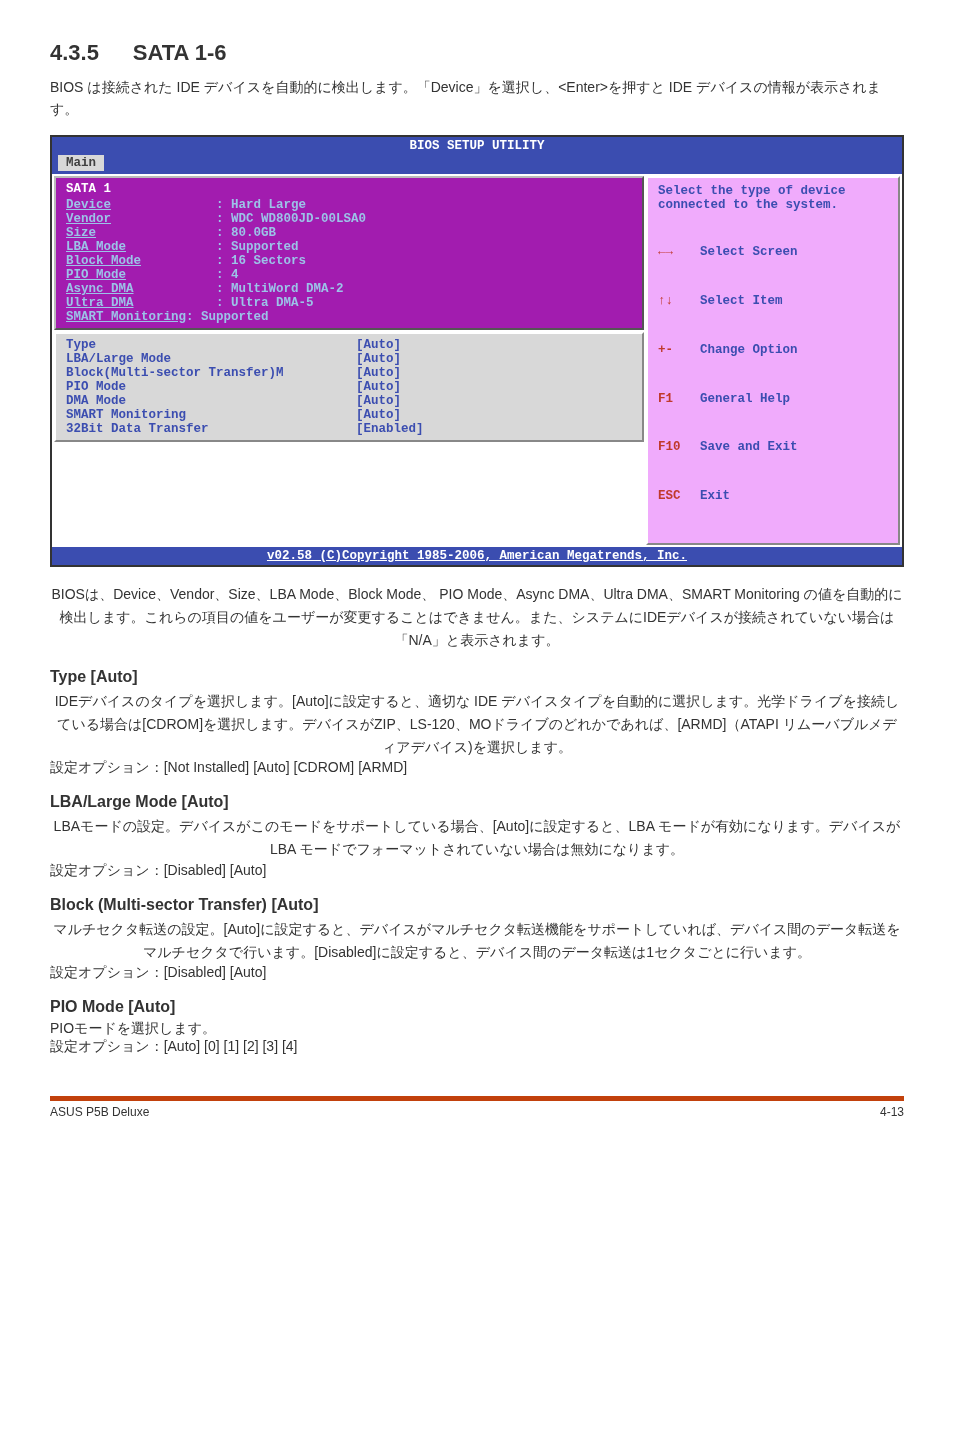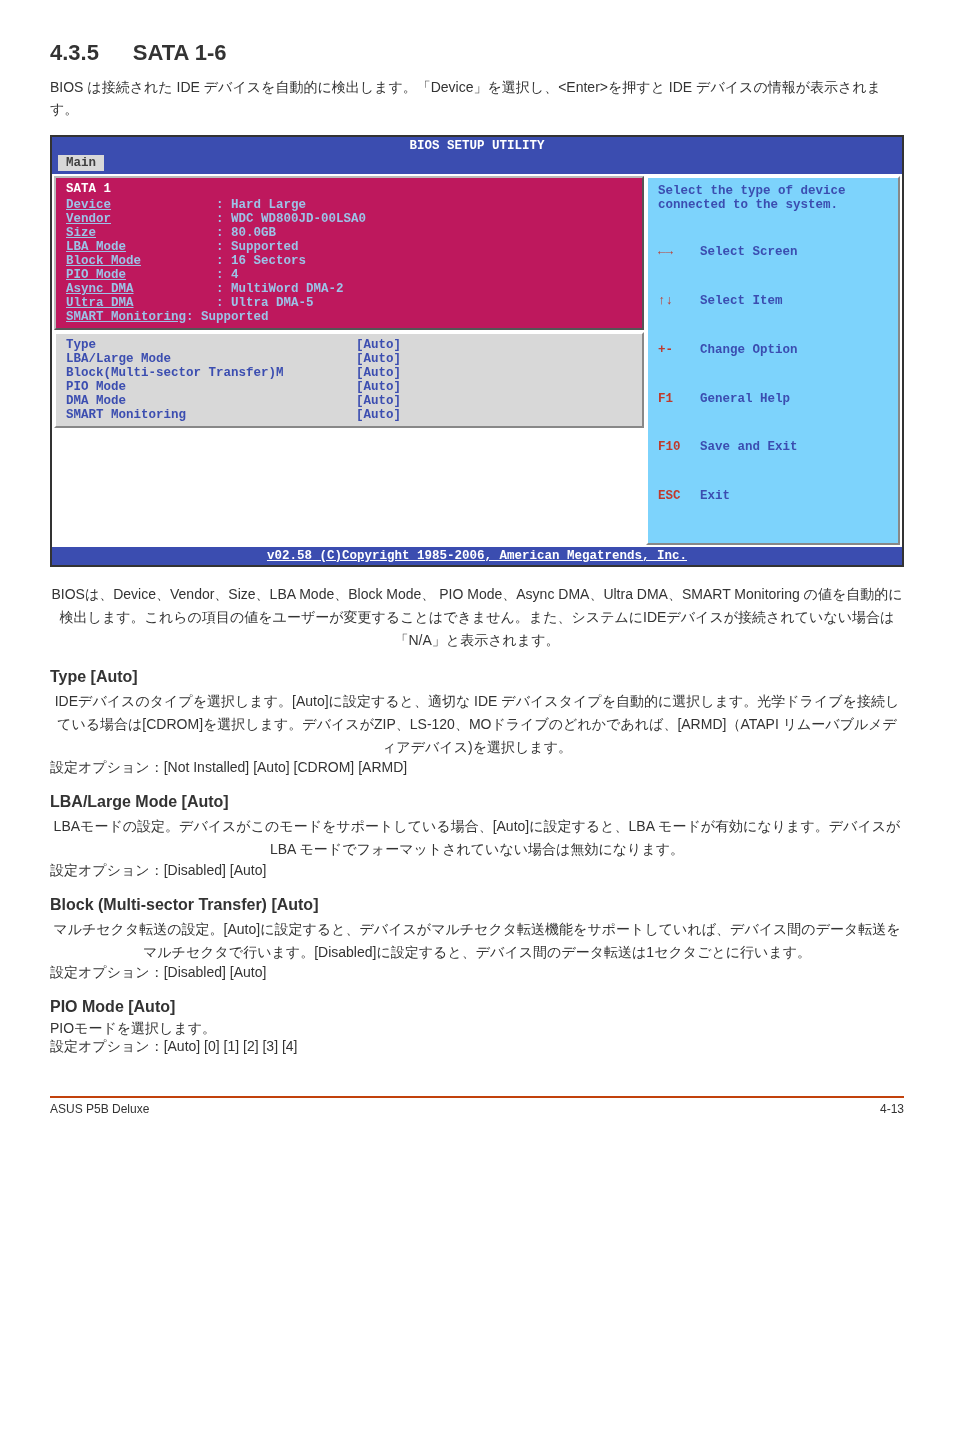--- a/index.html
+++ b/index.html
@@ -53,21 +53,21 @@
   .bios-body {
     display: flex;
     align-items: stretch;
   }
   .bios-left {
     flex: 1;
     display: flex;
     flex-direction: column;
   }
   .bios-panel-top {
-    background: #be185d;
+    background: #a21caf;
     color: #fff;
     border: 2px solid #555;
     border-top: 2px solid #bbb;
     border-left: 2px solid #bbb;
     margin: 2px;
     padding: 4px 10px 4px 10px;
   }
   .bios-panel-top .bios-row {
     display: flex;
     white-space: pre;
@@ -95,21 +95,21 @@
   }
   .bios-panel-bottom .bios-row {
     display: flex;
     white-space: pre;
   }
   .bios-panel-bottom .bios-label {
     width: 290px;
   }
   .bios-right {
     width: 230px;
-    background: #7dd3fc;
+    background: #f0abfc;
     color: #3b4db0;
     border: 2px solid #888;
     border-top: 2px solid #fff;
     border-left: 2px solid #fff;
     margin: 2px 2px 2px 0;
     padding: 6px 10px;
     display: flex;
     flex-direction: column;
     justify-content: space-between;
   }
@@ -138,21 +138,21 @@
     margin-top: 16px;
     line-height: 1.65;
     text-align: center;
   }
   h3.sub {
     font-size: 16px;
     font-weight: bold;
     margin: 16px 0 4px 0;
   }
   .footer-rule {
-    border-top: 2px solid #c2410c;
+    border-top: 5px solid #c2410c;
     margin-top: 40px;
     padding-top: 4px;
     display: flex;
     justify-content: space-between;
     font-size: 12px;
   }
 </style>
 </head>
 <body>
 
@@ -182,20 +182,21 @@
         <div class="bios-row"><span class="bios-label">Ultra DMA</span><span class="bios-value">: Ultra DMA-5</span></div>
         <div class="bios-row"><span class="bios-label" style="width:auto;">SMART Monitoring</span><span class="bios-value">: Supported</span></div>
       </div>
       <div class="bios-panel-bottom">
         <div class="bios-row"><span class="bios-label">Type</span><span>[Auto]</span></div>
         <div class="bios-row"><span class="bios-label">LBA/Large Mode</span><span>[Auto]</span></div>
         <div class="bios-row"><span class="bios-label">Block(Multi-sector Transfer)M</span><span>[Auto]</span></div>
         <div class="bios-row"><span class="bios-label">PIO Mode</span><span>[Auto]</span></div>
         <div class="bios-row"><span class="bios-label">DMA Mode</span><span>[Auto]</span></div>
         <div class="bios-row"><span class="bios-label">SMART Monitoring</span><span>[Auto]</span></div>
+        <div class="bios-row"><span class="bios-label">32Bit Data Transfer</span><span>[Enabled]</span></div>
       </div>
     </div>
     <div class="bios-right">
       <div class="bios-help-top">Select the type of device connected to the system.</div>
       <div class="bios-nav">
         <div class="nav-row"><span class="nav-k">←→</span><span>Select Screen</span></div>
         <div class="nav-row"><span class="nav-k">↑↓</span><span>Select Item</span></div>
         <div class="nav-row"><span class="nav-k">+-</span><span>Change Option</span></div>
         <div class="nav-row"><span class="nav-k">F1</span><span>General Help</span></div>
         <div class="nav-row"><span class="nav-k">F10</span><span>Save and Exit</span></div>

